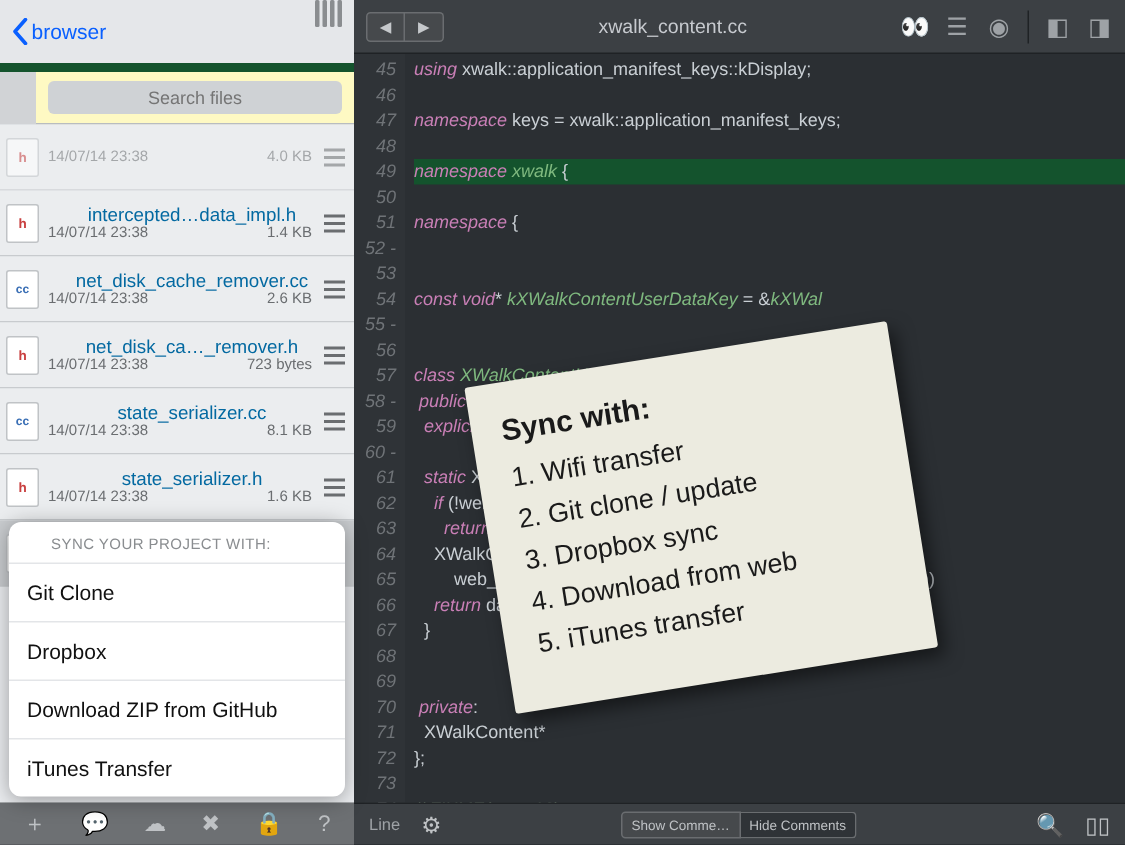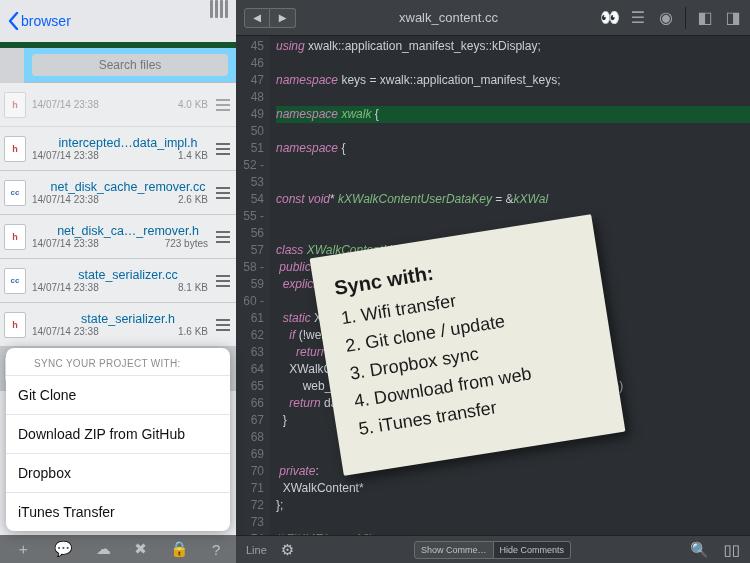--- a/index.html
+++ b/index.html
@@ -5,21 +5,21 @@
 * { margin:0; padding:0; box-sizing:border-box; font-family:-apple-system,Helvetica,Arial,sans-serif; }
 body { width:750px; height:563px; overflow:hidden; background:#2a2d30; position:relative; }
 
 
 .left { position:absolute; left:0; top:0; width:236px; height:563px; background:#d1d3d6; display:flex; flex-direction:column; }
 .nav-bar { height:48px; background:#e5e7ea; border-bottom:6px solid #14532d; display:flex; justify-content:space-between; padding:0 8px; }
 .back { color:#0a60ff; font-size:14px; display:flex; align-items:center; gap:2px; }
 .back svg { width:11px; height:18px; }
 .stack-icon { display:flex; gap:2px; }
 .stack-icon span { width:3px; height:18px; background:#8a8d90; border-radius:1px; }
-.search-wrap { padding:6px 8px; background:#7dd3fc; border-bottom:1px solid #b8bcc0;margin-left:24px; }
+.search-wrap { padding:6px 8px; background:#fef9c3; border-bottom:1px solid #b8bcc0;margin-left:24px; }
 .search { width:100%; height:22px; background:#cfd2d5; border:none; border-radius:4px; font-size:12px; text-align:center; color:#7a7d80; }
 .file-list { flex:1; overflow:hidden; background:#ebedf0; }
 .file-row { height:44px; border-bottom:1px solid #c8cbce; display:flex; align-items:center; padding:0 6px 0 4px; gap:6px; background:#ebedef; }
 .file-row.sel { background:#c9cccf; }
 .file-row.dim { opacity:0.55; }
 .ficon { width:22px; height:26px; background:#fff; border:1px solid #c0c3c6; border-radius:2px; display:flex; align-items:center; justify-content:center; font-size:9px; font-weight:bold; }
 .ficon.h { color:#c94040; }
 .ficon.cc { color:#3a6fb5; font-size:8px; }
 .finfo { flex:1; min-width:0;text-align:center; }
 .fname { font-size:12.5px; font-weight:400; color:#0369a1; white-space:nowrap; overflow:hidden; text-overflow:ellipsis;padding-left:16px; }
@@ -44,21 +44,21 @@
 .nav-arrows div { width:26px; height:20px; border:1px solid #6a6d70; background:#46494c; display:flex; align-items:center; justify-content:center; color:#c5c8cb; font-size:10px; }
 .nav-arrows div:first-child { border-radius:3px 0 0 3px; }
 .nav-arrows div:last-child { border-radius:0 3px 3px 0; border-left:none; }
 .title { flex:1; text-align:center; color:#c7cacf; font-size:13px; }
 .top-icons { display:flex; gap:10px; align-items:center; color:#9ea2a6; }
 .top-icons .ic { width:18px; height:18px; display:flex; align-items:center; justify-content:center; }
 .vline { width:1px; height:22px; background:#1f2225; }
 
 .editor { flex:1; display:flex; font-family:Menlo,Consolas,monospace; font-size:12px; line-height:17px; overflow:hidden; position:relative; }
 .gutter { width:34px; background:#2f3337; color:#6f7377; text-align:right; padding:2px 6px 0 0; }
-.gutter div { height:17px; }
+.gutter div { height:17px;font-style:italic; }
 .code { flex:1; padding:2px 0 0 6px; color:#c9cfd4; white-space:pre; position:relative; }
 .kw { color:#c97fb6; font-style:italic; }
 .id { color:#7fb97f; font-style:italic; }
 .str { color:#d6b56a; }
 .cm { color:#6a7a6a; font-style:italic; }
 .curline { background:#14532d; display:inline-block; width:100%; }
 .fold { color:#6f7377; }
 
 
 .note { position:absolute; left:325px; top:235px; width:285px; height:220px; background:#ecebe0; box-shadow:4px 6px 12px rgba(0,0,0,0.5); transform:rotate(-9deg); padding:22px 20px; font-family:Helvetica,Arial,sans-serif; z-index:40; border-radius:2px; }
@@ -210,22 +210,22 @@
     <span class="glyph">✖</span>
     <span class="glyph">🔒</span>
     <span class="glyph">?</span>
   </div>
 </div>
 
 <div class="sync-pop">
   <div class="sync-head">SYNC YOUR PROJECT WITH:</div>
   <div id="sync-items">
       <div class="sync-item">Git Clone</div>
+      <div class="sync-item">Dropbox</div>
       <div class="sync-item">Download ZIP from GitHub</div>
-      <div class="sync-item">Dropbox</div>
       <div class="sync-item">iTunes Transfer</div>
     </div>
 </div>
 
 <div class="right">
   <div class="top-bar">
     <div class="nav-arrows">
       <div>◀</div>
       <div>▶</div>
     </div>

